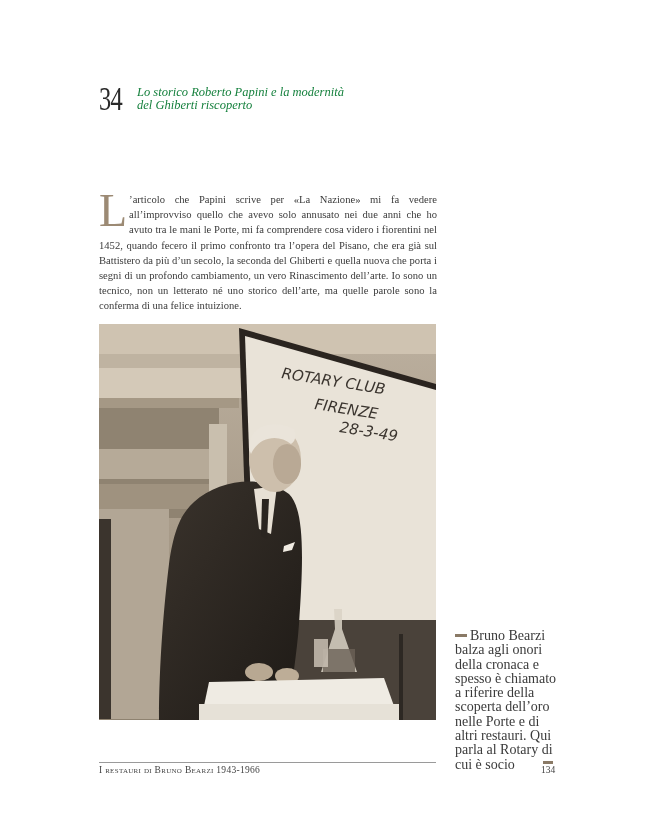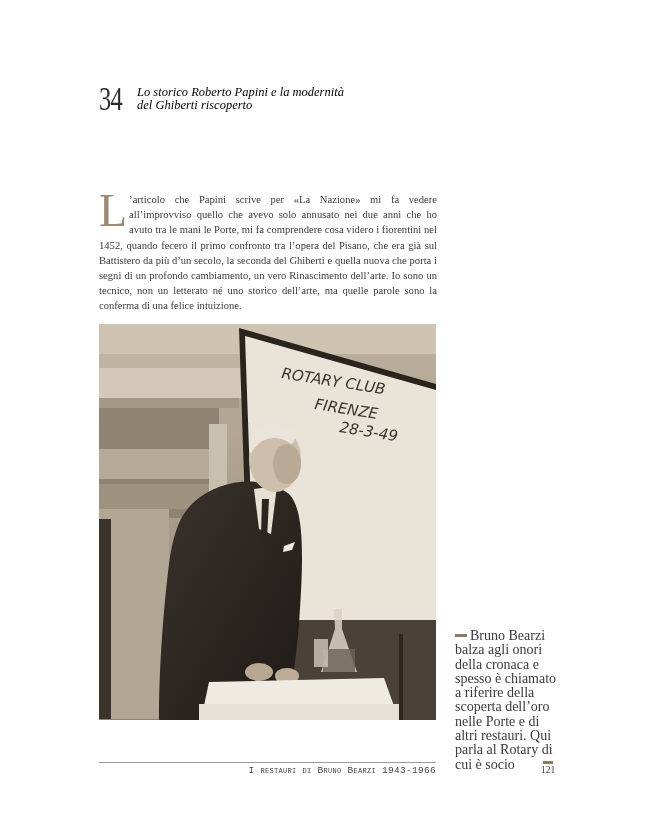--- a/index.html
+++ b/index.html
@@ -12,21 +12,21 @@
   .chapter-number {
     position: absolute; left: 99px; top: 80px;
     font-family: "Liberation Serif", serif;
     font-size: 34px; line-height: 38px; color: #2a2a2a;
     transform: scaleX(0.72); transform-origin: left top;
     letter-spacing: -1px;
   }
   .chapter-title {
     position: absolute; left: 137px; top: 86px; width: 300px;
     font-family: "Liberation Serif", serif; font-style: italic;
-    font-size: 12.5px; line-height: 13px; color: #000000;
+    font-size: 12.5px; line-height: 13px; color: #15803d;
   }
   .body-text {
     position: absolute; left: 99px; top: 192px; width: 338px;
     font-family: "Liberation Serif", serif;
     font-size: 10.6px; line-height: 15.2px; color: #3a3a3a;
     text-align: justify;
   }
   .dropcap {
     float: left; font-family: "Liberation Serif", serif;
     font-size: 46px; line-height: 36px; color: #9c8a74;
@@ -43,22 +43,22 @@
     font-size: 14px; line-height: 14.3px; color: #3a3a3a;
   }
   .caption-marker {
     display: inline-block; width: 12px; height: 3px; background: #8a7a66;
     vertical-align: middle; margin-right: 3px; position: relative; top: -1px;
   }
   .footer-rule {
     position: absolute; left: 99px; top: 762px; width: 337px; height: 1px; background: #9a9a9a;
   }
   .running-head {
-    position: absolute; left: 99px; top: 765px; width: 337px; text-align: right;
-    font-family: Liberation Mono, monospace; font-size: 9.5px; color: #444;
+    position: absolute; left: 99px; top: 765px; width: 337px; 
+    font-family: Liberation Serif, serif; font-size: 9.5px; color: #444;
     letter-spacing: 0.3px;
   }
   .running-head .sc { font-variant: small-caps; }
   .page-marker {
     position: absolute; left: 543px; top: 761px; width: 10px; height: 3px; background: #8a7a66;
   }
   .page-number {
     position: absolute; left: 541px; top: 765px;
     font-family: "Liberation Serif", serif; font-size: 9.5px; color: #444;
   }
@@ -139,13 +139,13 @@
 
 <div class="caption">
   <span class="caption-marker"></span><span>Bruno Bearzi balza agli onori della cronaca e spesso è chiamato a riferire della scoperta dell’oro nelle Porte e di altri restauri. Qui parla al Rotary di cui è socio</span>
 </div>
 
 <div class="footer-rule"></div>
 <div class="running-head">
   <span class="sc">I restauri di Bruno Bearzi 1943-1966</span>
 </div>
 <div class="page-marker"></div>
-<div class="page-number">121</div>
+<div class="page-number">134</div>
 
 </body></html>

